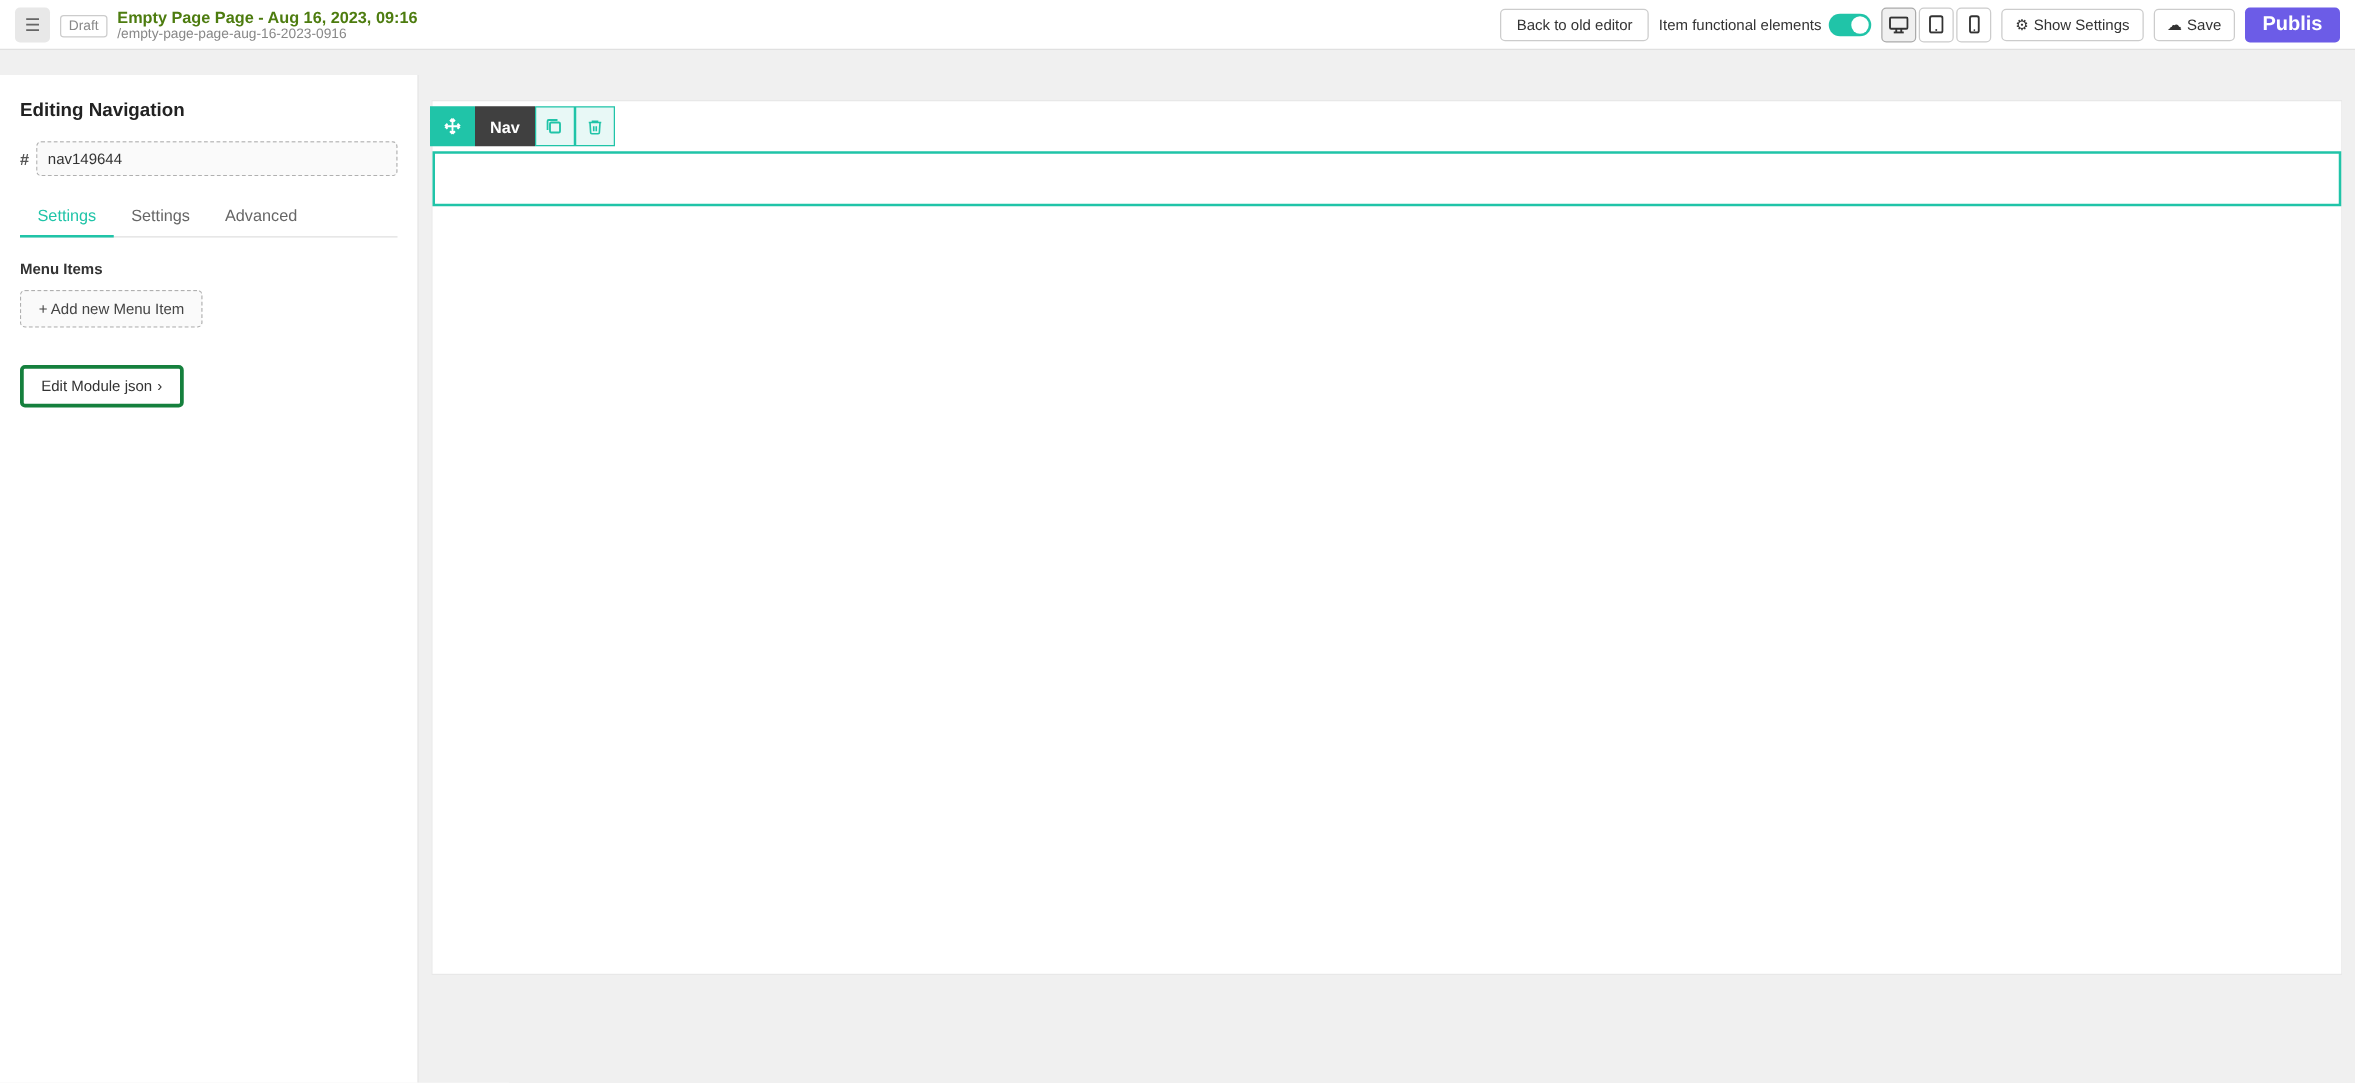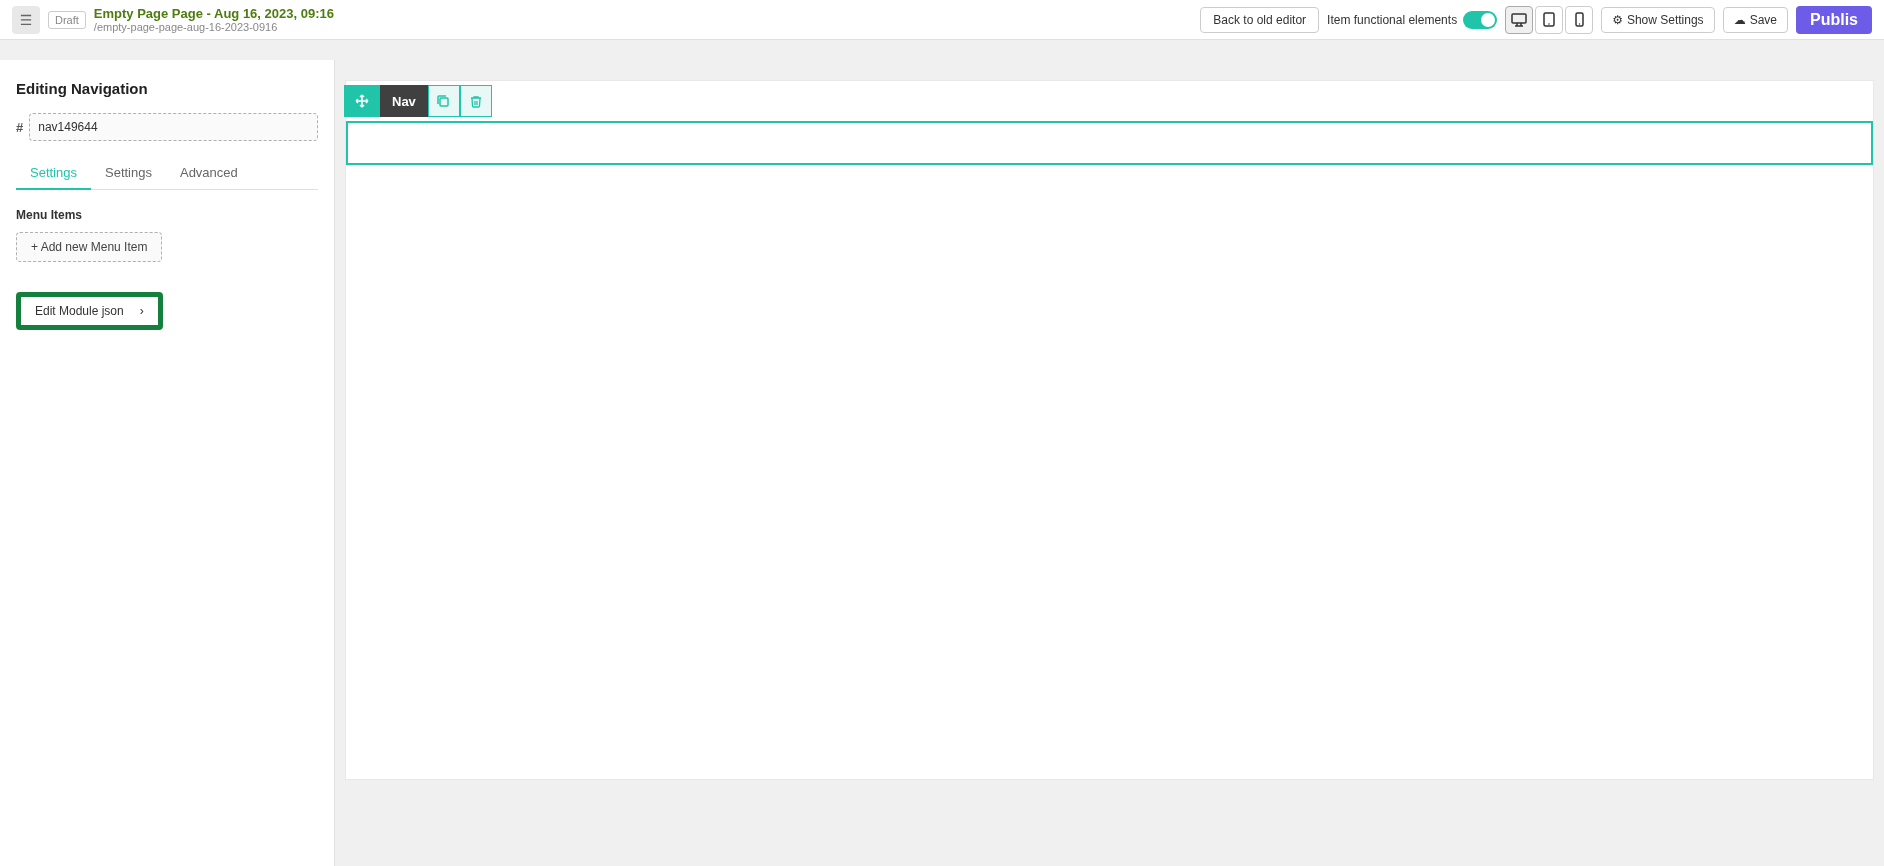--- a/index.html
+++ b/index.html
@@ -81,22 +81,22 @@
     .section-label { font-size: 12px; font-weight: 600; color: #333; margin-bottom: 10px; }
 
     .add-menu-row { display: flex; align-items: center; gap: 0; }
     .add-menu-btn {
       padding: 7px 14px; border: 1px dashed #b0b0b0; border-radius: 4px;
       background: #fafafa; cursor: pointer; font-size: 12px; color: #444;
       display: flex; align-items: center; gap: 4px; text-align: center;
     }
 
     .edit-json-btn {
-      display: inline-flex; align-items: center; gap: 16px;
-      margin-top: 30px; padding: 7px 14px; border: 5px solid #15803d;
+      display: inline-flex; align-items: center; gap: 4px;
+      margin-top: 30px; padding: 7px 14px; border: 3px solid #15803d;
       border-radius: 4px; background: #fff; cursor: pointer; font-size: 12px; color: #333;
     }
 
     
     .canvas {
       flex: 1; background: #f0f0f0; overflow: auto;
       padding: 20px 10px 20px 10px; position: relative;
     }
 
     .canvas-inner {

